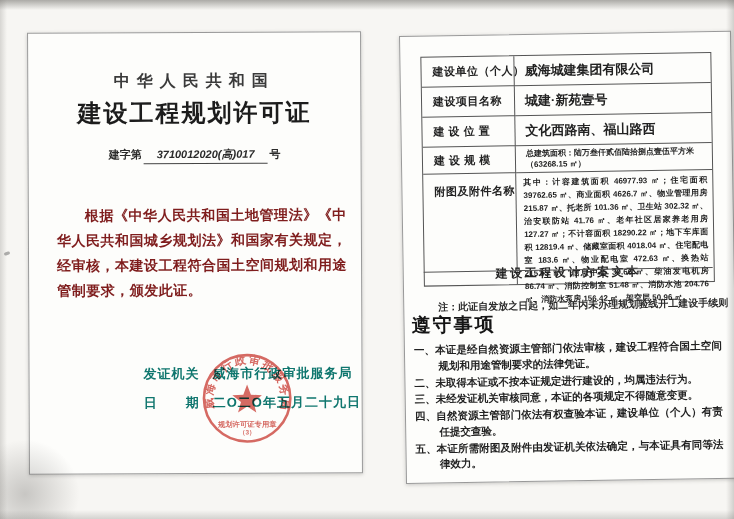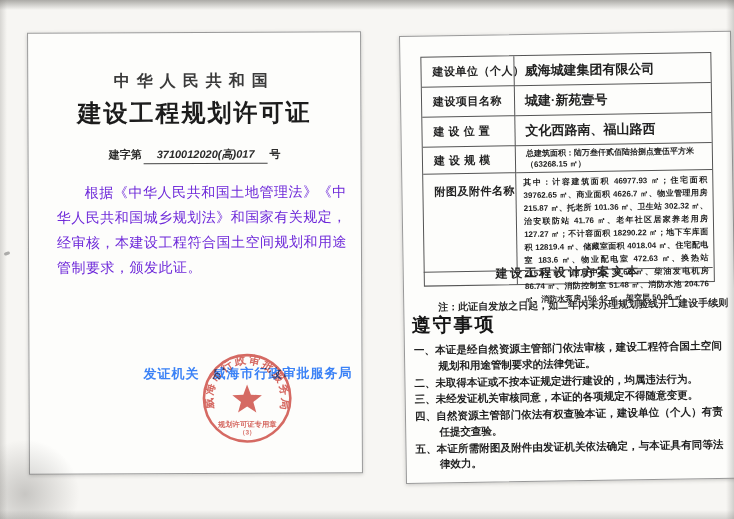--- a/index.html
+++ b/index.html
@@ -26,24 +26,24 @@
   #right-page{left:399px;top:36px;width:330px;height:446px;transform:rotate(-.9deg);transform-origin:top left;}
 
   
   .country{position:absolute;top:38px;left:0;right:0;text-align:center;
     font-size:16px;letter-spacing:7px;color:#3a3a3a;font-weight:600;}
   .cert-title{position:absolute;top:64px;left:0;right:0;text-align:center;
     font-size:24px;font-weight:bold;letter-spacing:2px;color:#1c1c1c;}
   .certno-line{position:absolute;top:114px;left:0;right:0;text-align:center;
     font-size:11px;color:#2b2b2b;font-weight:600;}
   .certno-num{display:inline-block;border-bottom:1px solid #444;padding:0 13px 1px 13px;margin:0 2px;font-style:italic;}
-  .body-par{position:absolute;top:147px;left:28px;right:14px;
-    font-size:14px;font-weight:normal;line-height:1.78;color:#6d28d9;
+  .body-par{position:absolute;top:170px;left:28px;right:14px;
+    font-size:14px;font-weight:bold;line-height:1.78;color:#7f1d1d;
     text-indent:2em;text-align:justify;letter-spacing:.5px;}
-  .issue-row{position:absolute;left:114px;font-size:13px;font-weight:bold;color:#3b82f6;
+  .issue-row{position:absolute;left:114px;font-size:13px;font-weight:bold;color:#0f766e;
     display:flex;letter-spacing:1px;white-space:nowrap;}
   .issue-row .lbl{margin-right:13px;}
   #issuer-row{top:332px;}
   #date-row{top:361px;}
 
   .seal{position:absolute;left:170px;top:318px;width:95px;height:95px;opacity:.82;
     mix-blend-mode:multiply;pointer-events:none;}
   .seal text{font-family:"Liberation Sans","DejaVu Sans",sans-serif;font-weight:600;}
 
   
@@ -80,20 +80,24 @@
     <div class="country">中华人民共和国</div>
     <div class="cert-title">建设工程规划许可证</div>
     <div class="certno-line">
       <span>建字第</span><span class="certno-num">3710012020(高)017</span><span>号</span>
     </div>
     <div class="body-par">根据《中华人民共和国土地管理法》《中华人民共和国城乡规划法》和国家有关规定，经审核，本建设工程符合国土空间规划和用途管制要求，颁发此证。</div>
 
     <div class="issue-row" id="issuer-row">
       <span class="lbl">发证机关</span>
       <span>威海市行政审批服务局</span>
+    </div>
+    <div class="issue-row" id="date-row">
+      <span class="lbl">日　　期</span>
+      <span>二O二O年五月二十九日</span>
     </div>
 
     <svg class="seal" viewBox="0 0 110 110" aria-hidden="true">
       <circle cx="55" cy="55" r="50" fill="none" stroke="#cf4a42" stroke-width="3"></circle>
       <polygon fill="#cf4a42" points="55,39 59.41,50.93 72.12,51.44 62.13,59.32 65.58,71.56 55,64.5 44.42,71.56 47.87,59.32 37.88,51.44 50.59,50.93"></polygon>
       <defs>
           <path id="sealArcPath" d="M 17.4 68.7 A 40 40 0 1 1 92.6 68.7" fill="none"></path>
         </defs>
       <text font-size="13" fill="#cf4a42">
         <textPath href="#sealArcPath" xlink:href="#sealArcPath" startOffset="2" textLength="150">威海市行政审批服务局</textPath>

